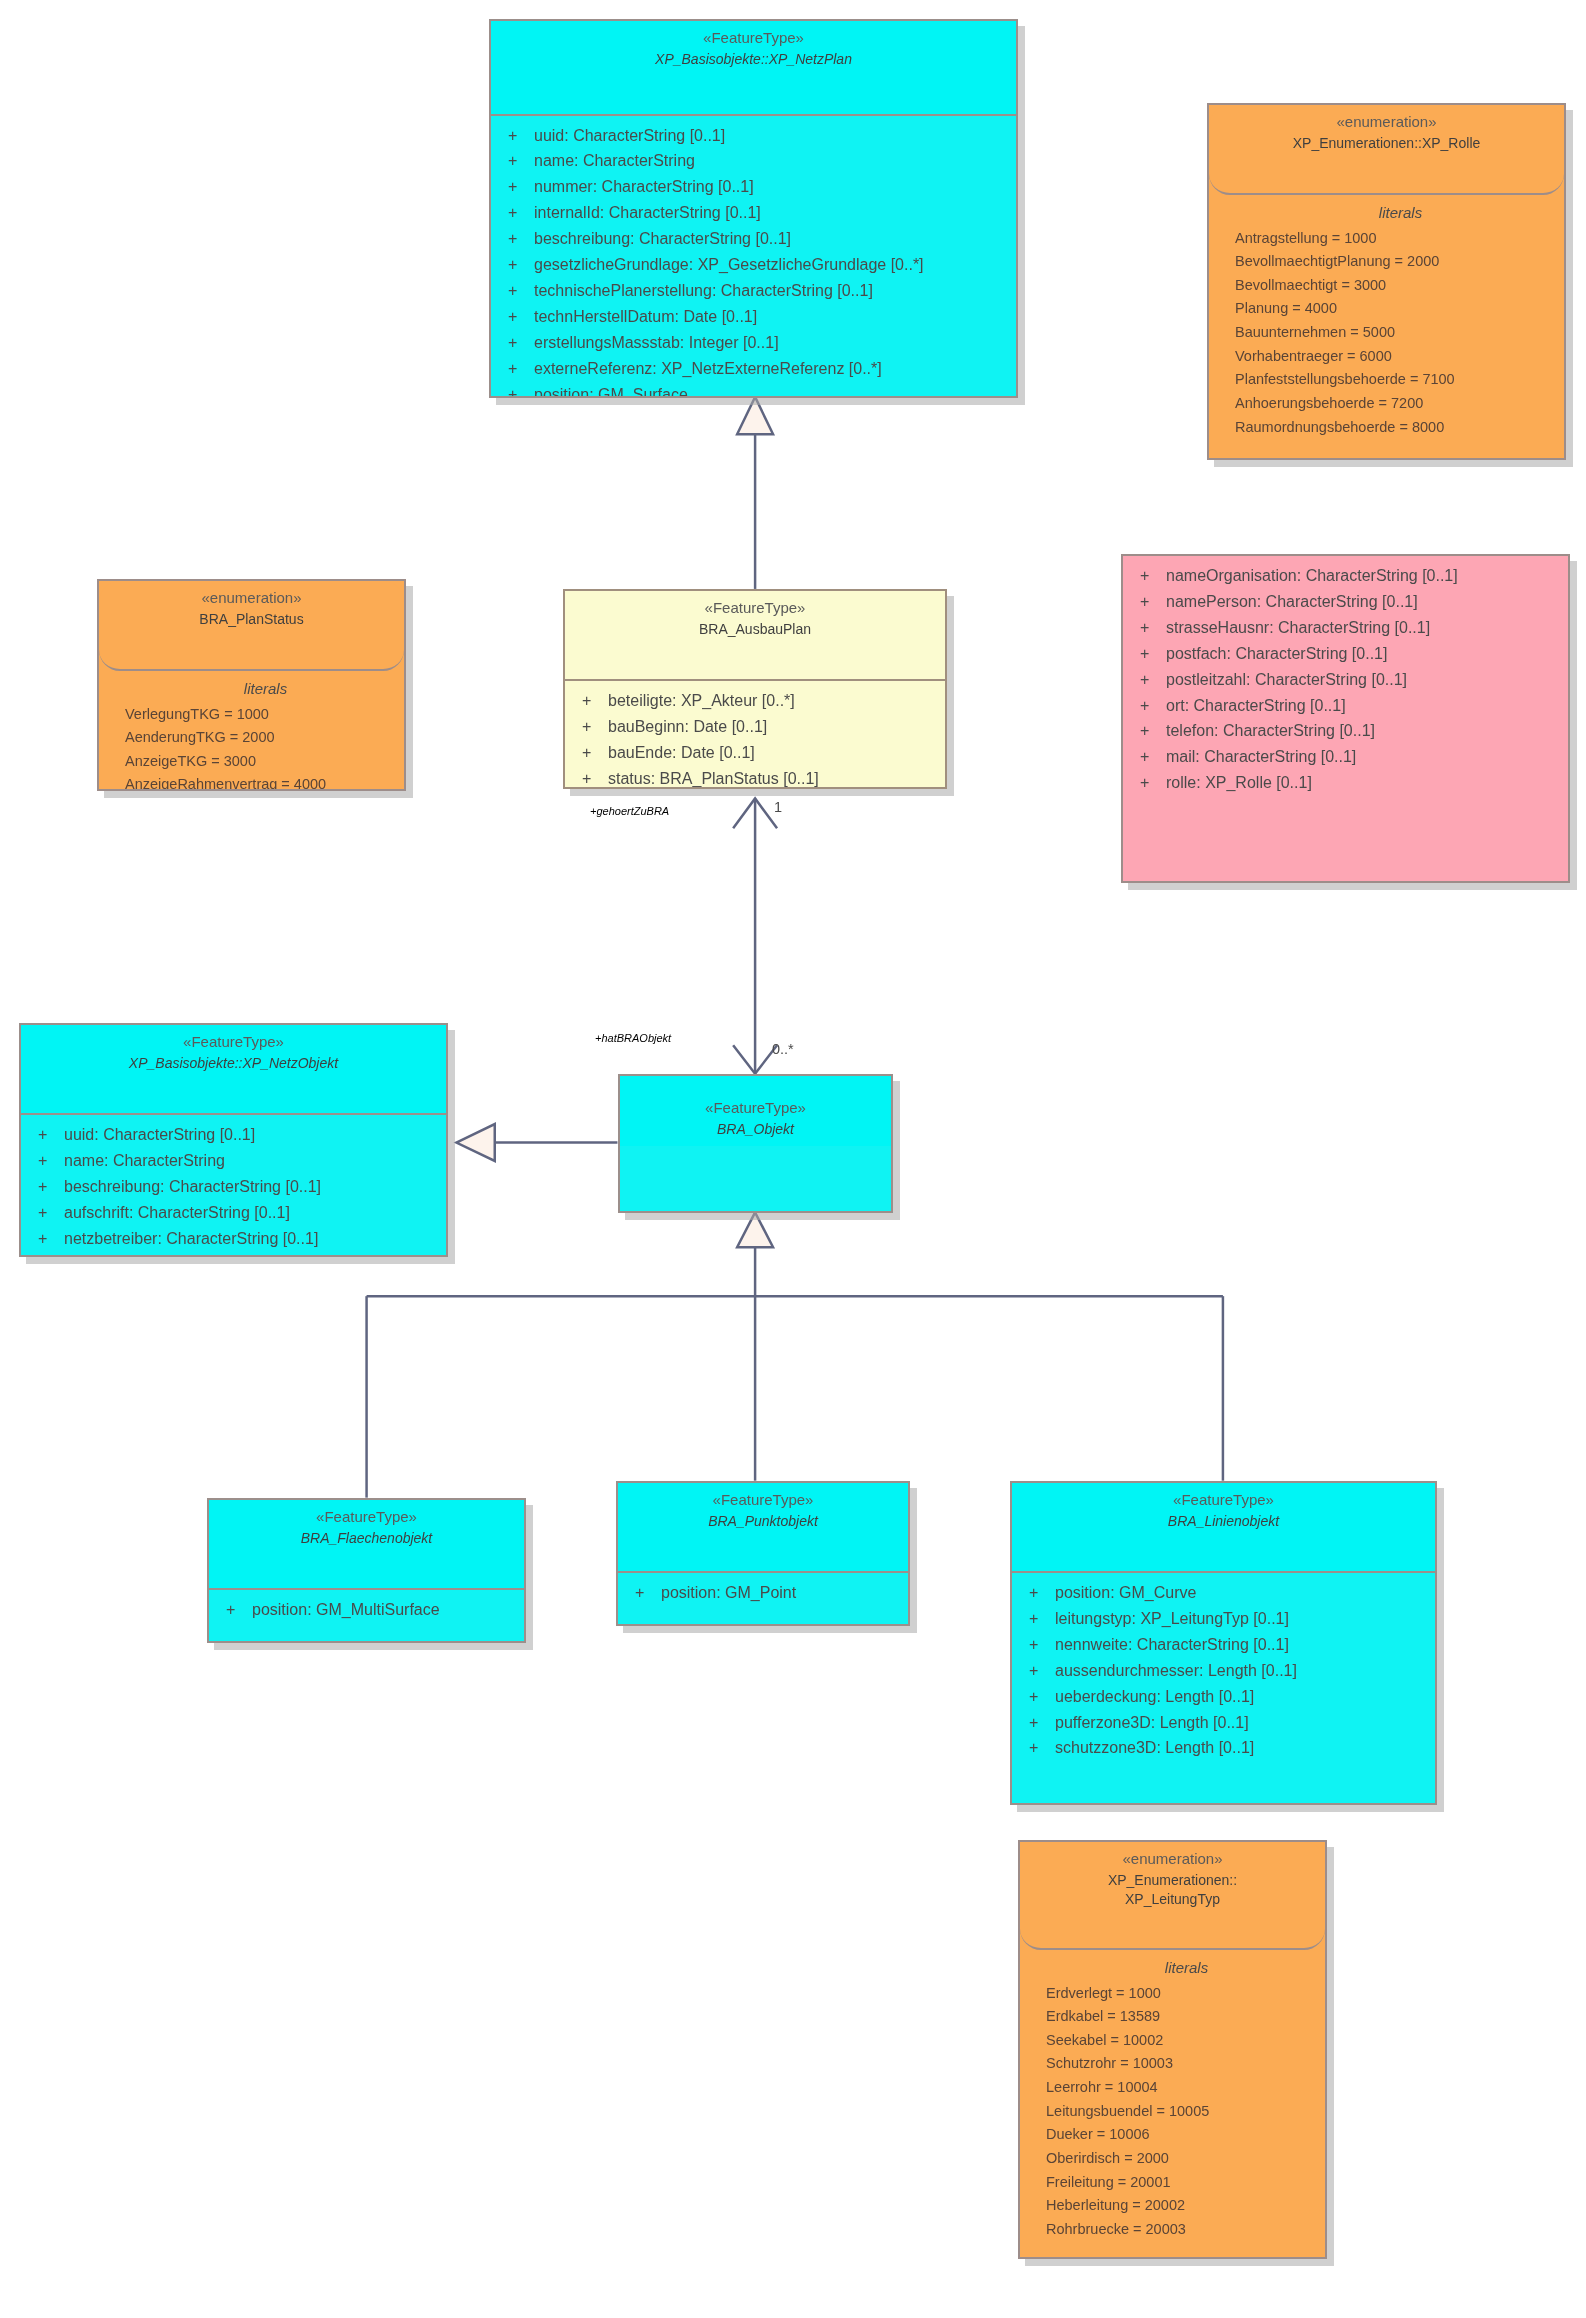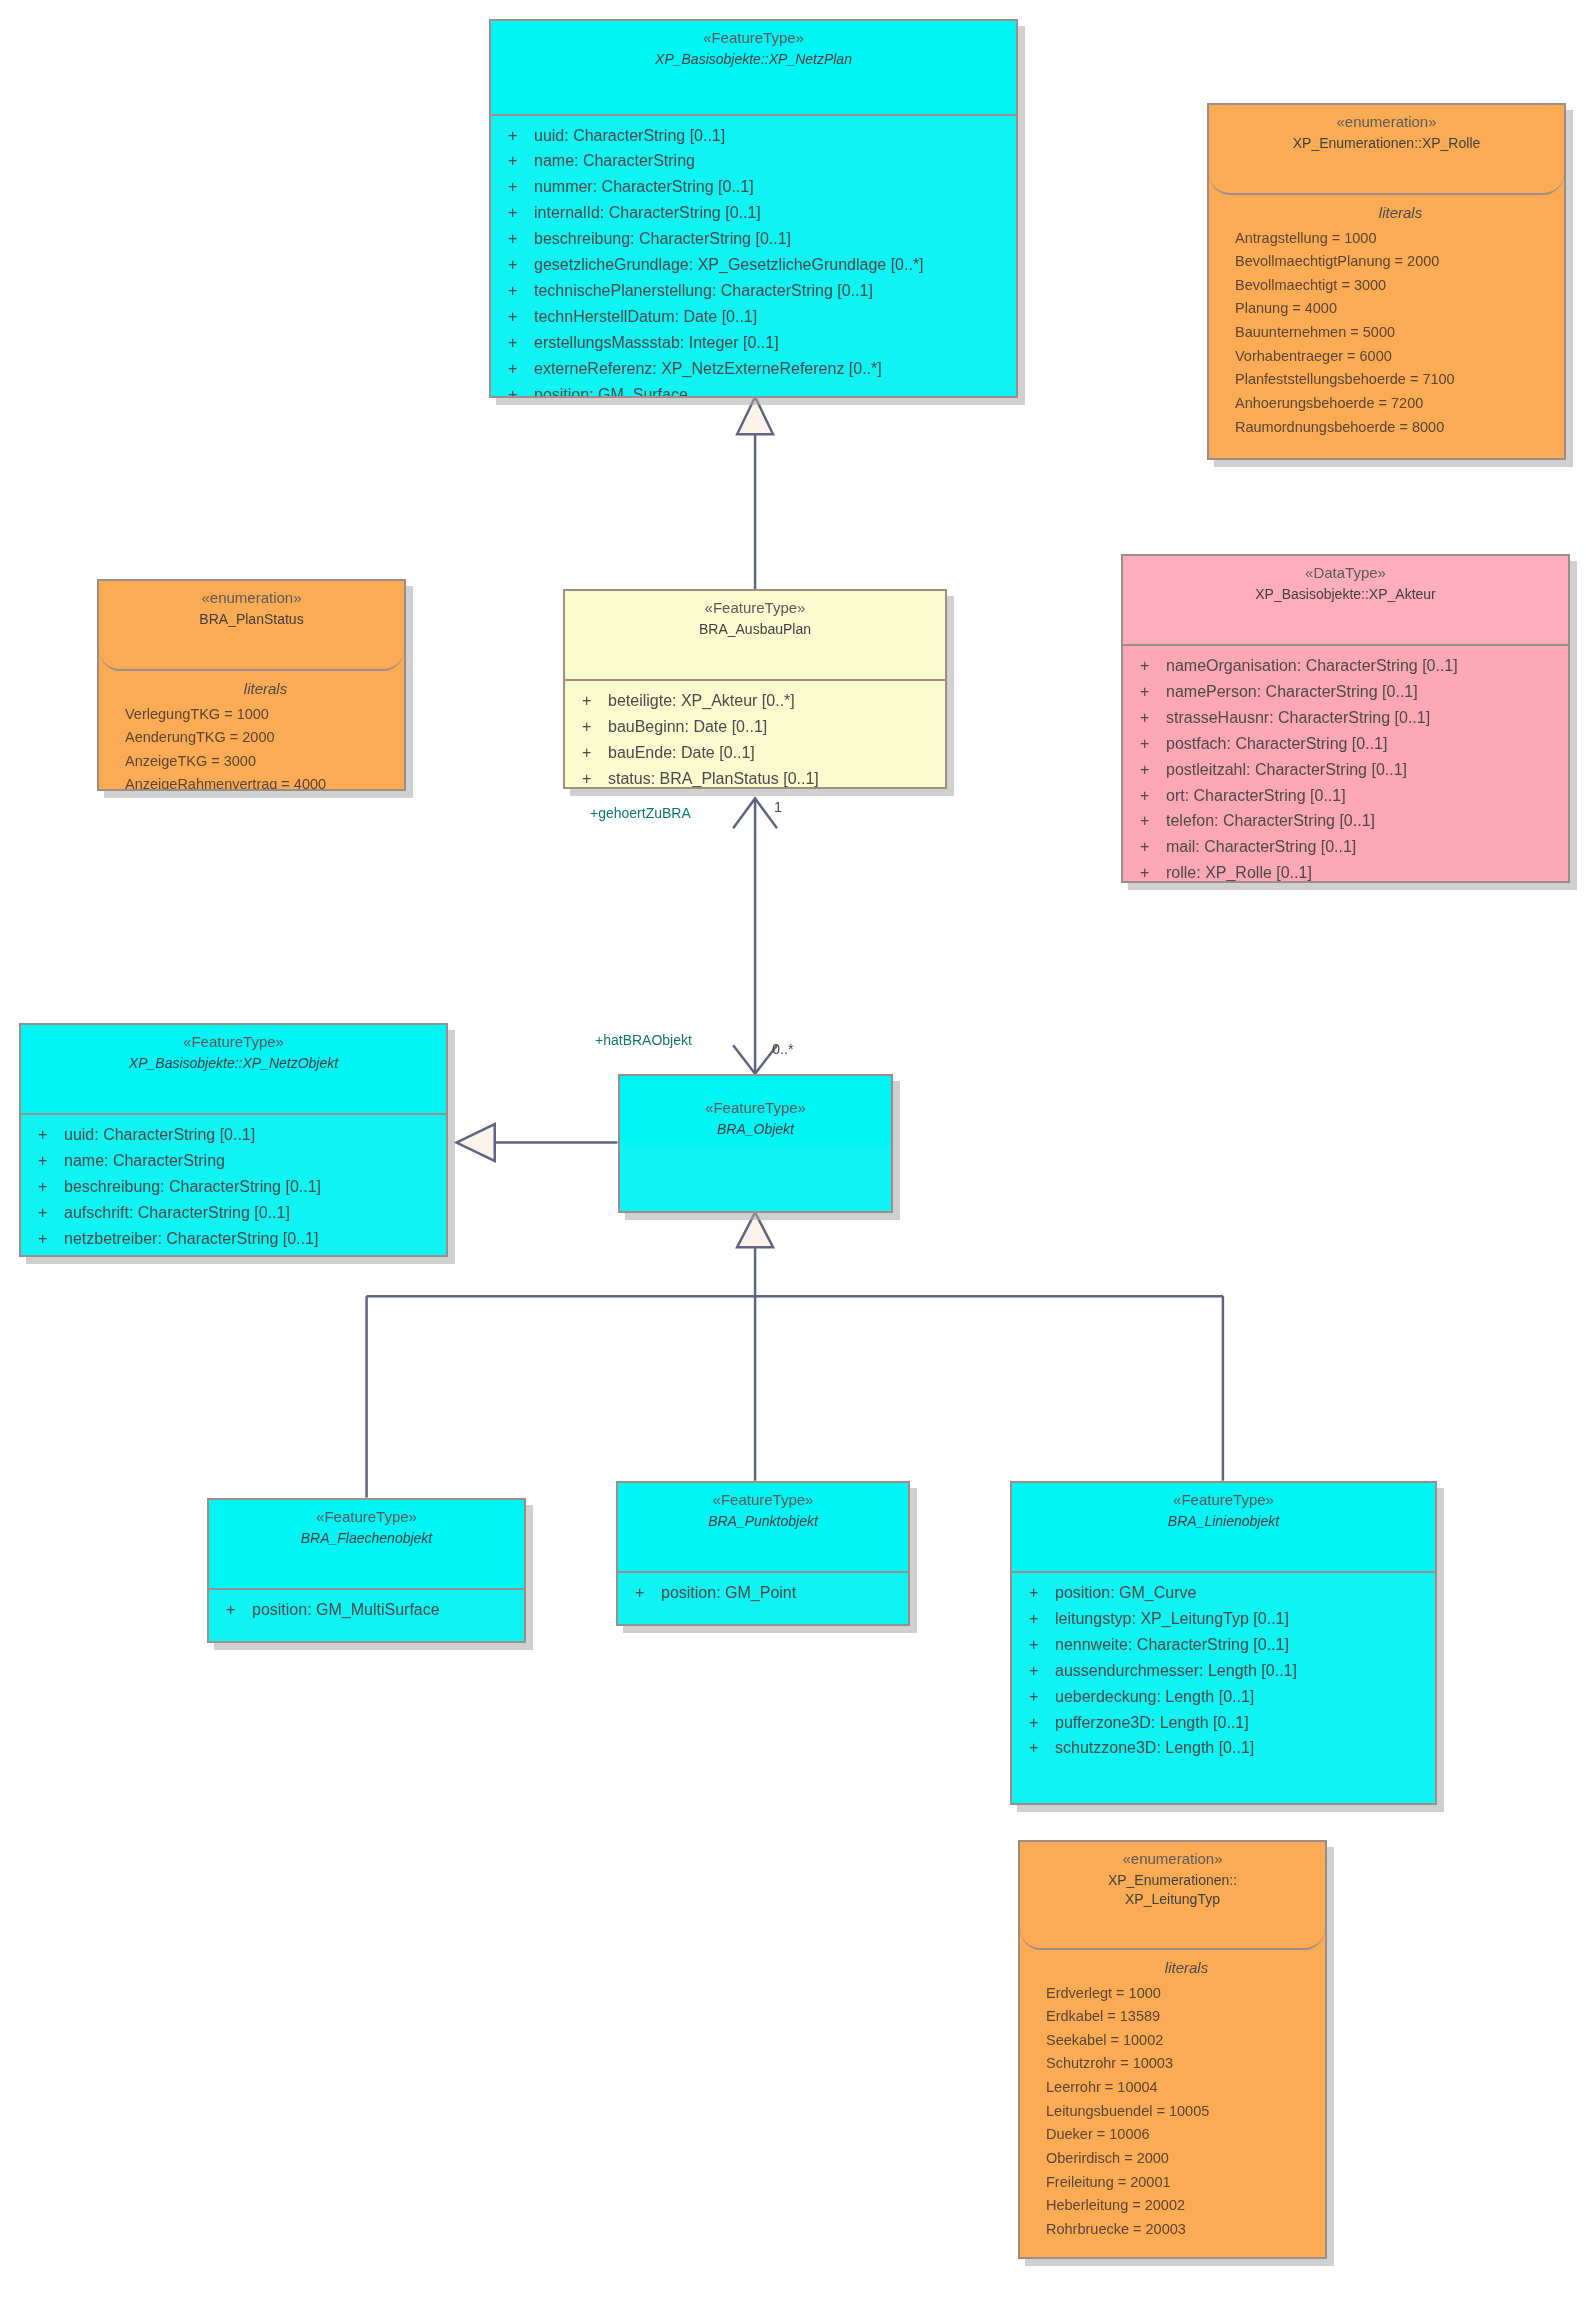--- a/index.html
+++ b/index.html
@@ -62,21 +62,21 @@
   .lit-head{
     display:block;text-align:center;font-size:15px;font-style:italic;
     color:#4a4a4a;line-height:1.5;margin-bottom:2px;padding-left:28px;
   }
   .lit{
     display:block;font-size:14.5px;color:#5a4436;line-height:1.63;
     padding-left:26px;white-space:nowrap;
   }
 
   .edge-label{
-    position:absolute;font-size:14px;color:#0f766e;white-space:nowrap;
+    position:absolute;font-size:11px;color:#000000;white-space:nowrap;font-style:italic;
   }
   .mult-label{
     position:absolute;font-size:14.5px;color:#4a4a4a;white-space:nowrap;
   }
 </style>
 </head>
 <body>
 
 <div id="canvas">
 
@@ -166,24 +166,20 @@
     </div>
     <div class="body">
       <span class="attr"><span class="vis">+</span><span>beteiligte: XP_Akteur [0..*]</span></span>
       <span class="attr"><span class="vis">+</span><span>bauBeginn: Date [0..1]</span></span>
       <span class="attr"><span class="vis">+</span><span>bauEnde: Date [0..1]</span></span>
       <span class="attr"><span class="vis">+</span><span>status: BRA_PlanStatus [0..1]</span></span>
     </div>
   </div>
 
   <div class="uml-class pink" style="left:1121px;top:554px;width:449px;height:329px;">
-    <div class="hdr" style="height:74px;">
-      <span class="stereo">«DataType»</span>
-      <span class="cname">XP_Basisobjekte::XP_Akteur</span>
-    </div>
     <div class="body">
       <span class="attr"><span class="vis">+</span><span>nameOrganisation: CharacterString [0..1]</span></span>
       <span class="attr"><span class="vis">+</span><span>namePerson: CharacterString [0..1]</span></span>
       <span class="attr"><span class="vis">+</span><span>strasseHausnr: CharacterString [0..1]</span></span>
       <span class="attr"><span class="vis">+</span><span>postfach: CharacterString [0..1]</span></span>
       <span class="attr"><span class="vis">+</span><span>postleitzahl: CharacterString [0..1]</span></span>
       <span class="attr"><span class="vis">+</span><span>ort: CharacterString [0..1]</span></span>
       <span class="attr"><span class="vis">+</span><span>telefon: CharacterString [0..1]</span></span>
       <span class="attr"><span class="vis">+</span><span>mail: CharacterString [0..1]</span></span>
       <span class="attr"><span class="vis">+</span><span>rolle: XP_Rolle [0..1]</span></span>

